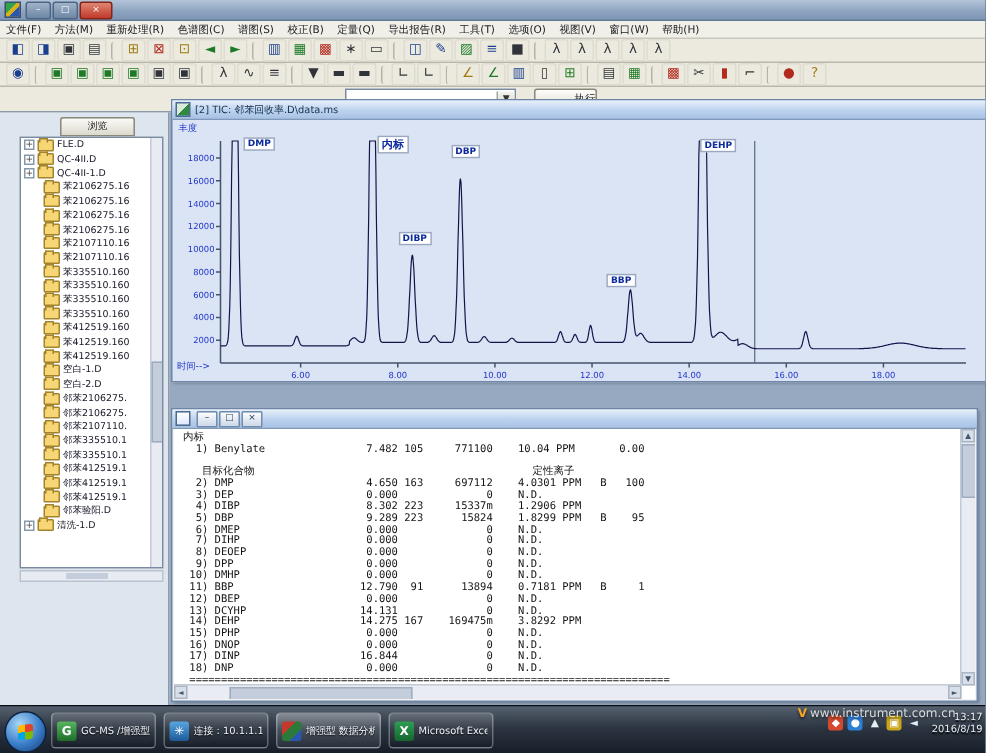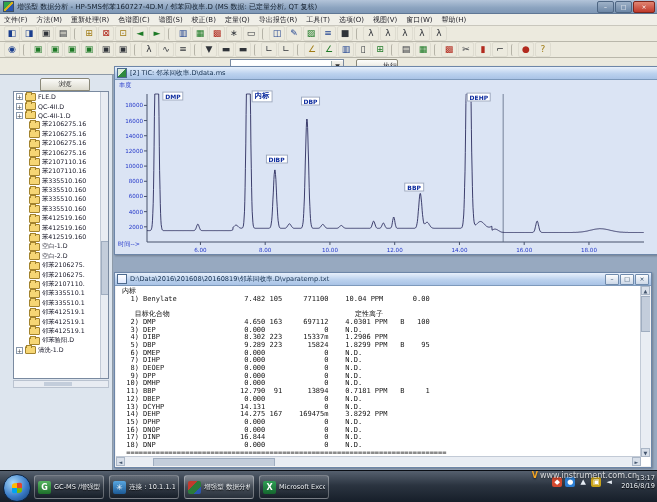--- a/index.html
+++ b/index.html
@@ -126,21 +126,20 @@
     text-shadow:0 1px 2px rgba(0,0,0,.6);white-space:nowrap;z-index:10;}
   .watermark .wm-logo{color:#f5a623;font-weight:bold;margin-right:2px;}
 </style>
 </head>
 <body>
 
 <div class="screen">
 
   <div class="titlebar">
     <span class="app-icon"></span>
-    <span class="title">增强型 数据分析 - HP-5MS邻苯160727-4D.M / 邻苯回收率.D   (MS 数据: 已定量分析, QT 复核)</span>
     <span class="win-btns">
       <span class="wbtn">–</span>
       <span class="wbtn">□</span>
       <span class="wbtn close">×</span>
     </span>
   </div>
 
   <div class="menubar">
 
   <span class="menu-item">文件(F)</span>
@@ -475,21 +474,20 @@
           <div class="peak-label" style="left: 299.117px; top: 111.908px;">BBP</div>
           <div class="peak-label" style="left: 363.873px; top: 22.3487px;">DEHP</div>
         </div>
     </div>
   </div>
 
 
   <div class="child" id="report-win">
     <div class="child-titlebar">
       <span class="ct-icon doc"></span>
-      <span class="ct-title">D:\Data\2016\201608\20160819\邻苯回收率.D\vparatemp.txt</span>
       <span class="cbtn">–</span>
       <span class="cbtn">□</span>
       <span class="cbtn">×</span>
     </div>
     <div class="report-content">
       <pre id="report-pre">内标
   1) Benylate                7.482 105     771100    10.04 PPM       0.00
 
    目标化合物                                            定性离子
   2) DMP                     4.650 163     697112    4.0301 PPM   B   100

